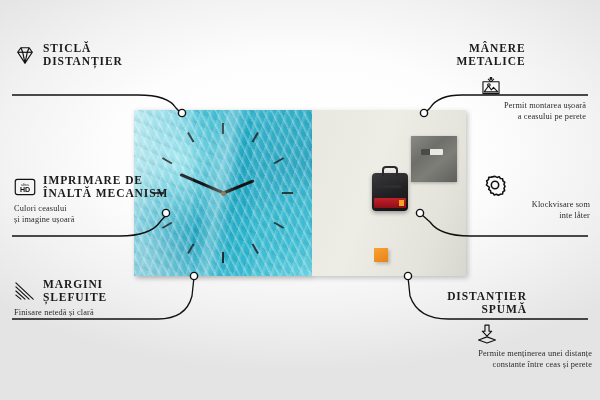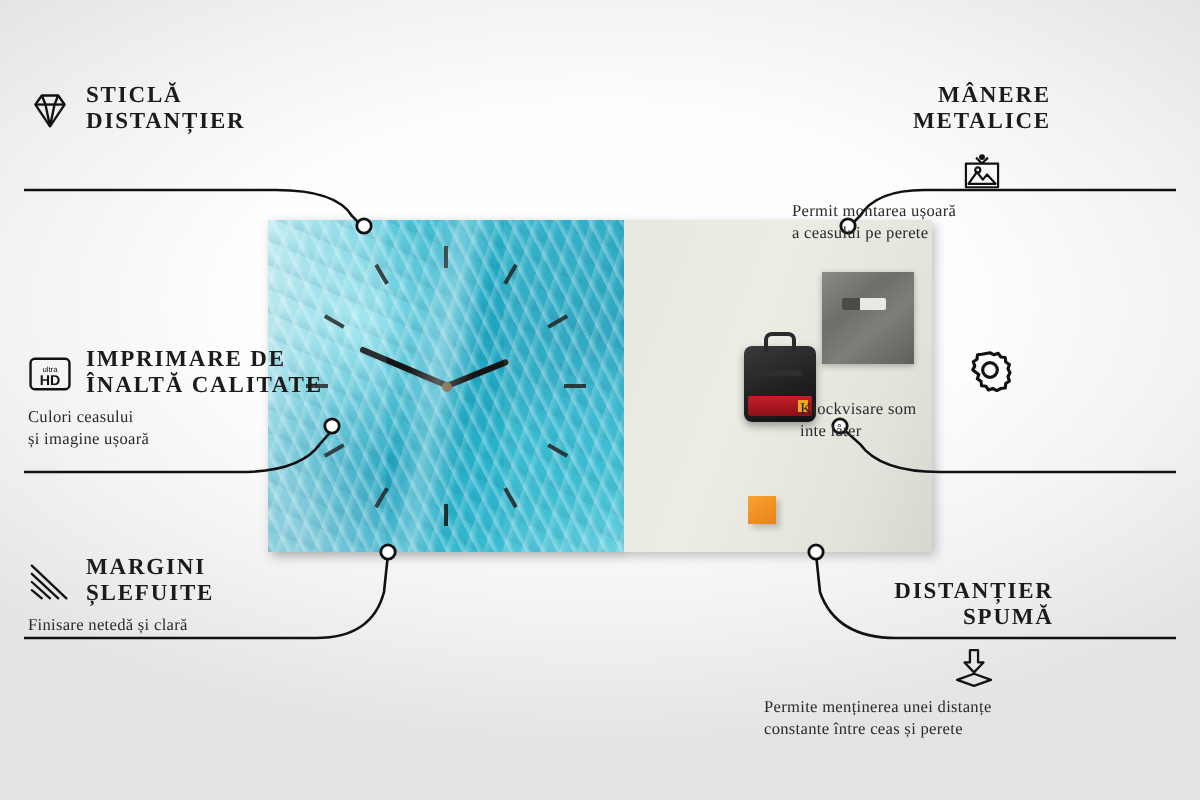--- a/index.html
+++ b/index.html
@@ -91,21 +91,21 @@
   
   .callout { position:absolute; }
   .c-title { display:flex; align-items:center; gap:7px; }
   .c-title .ttxt { font-size:11.5px; letter-spacing:.9px; color:#1b1b1b; line-height:13px; font-weight:700;font-family:Liberation Serif, serif; }
   .c-sub { font-size:8.3px; color:#2a2a2a; line-height:10.5px; margin-top:4px; letter-spacing:.15px; }
   .left .c-title { justify-content:flex-start; }
   .left .ttxt { text-align:left; }
   .left .c-sub { text-align:left; }
   .right .c-title { justify-content:flex-end; flex-direction:column; }
   .right .ttxt { text-align:right; }
-  .right .c-sub { text-align:left; }
+  .right .c-sub { text-align:right; }
   .ico { width:22px; height:20px; flex:0 0 22px; }
   .ico svg { display:block; width:100%; height:100%; }
 
   svg.wires { position:absolute; inset:0; width:600px; height:400px; pointer-events:none; }
 </style>
 </head>
 <body>
 
 <div class="stage">
 
@@ -209,21 +209,21 @@
   <div class="callout left" style="left:14px; top:174px; width:190px;">
     <div class="c-title">
       <span class="ico">
         <svg viewBox="0 0 26 22">
           <rect x="1.5" y="2" width="23" height="18" rx="2.5" fill="none" stroke="#111" stroke-width="1.4"></rect>
           <text x="13" y="9.6" font-family="Liberation Sans, sans-serif" font-size="4.6" text-anchor="middle" fill="#111">ultra</text>
           <text x="13" y="17.5" font-family="Liberation Sans, sans-serif" font-size="8.4" font-weight="bold" text-anchor="middle" fill="#111">HD</text>
         </svg>
       </span>
       <span class="ttxt">
-        <span>IMPRIMARE DE</span><br><span>ÎNALTĂ CALITATE</span>
+        <span>IMPRIMARE DE</span><br><span>ÎNALTĂ MECANISM</span>
       </span>
     </div>
     <div class="c-sub">
       <span>Culori ceasului</span><br><span>și imagine ușoară</span>
     </div>
   </div>
 
   <div class="callout left" style="left:14px; top:278px; width:190px;">
     <div class="c-title">
       <span class="ico">

